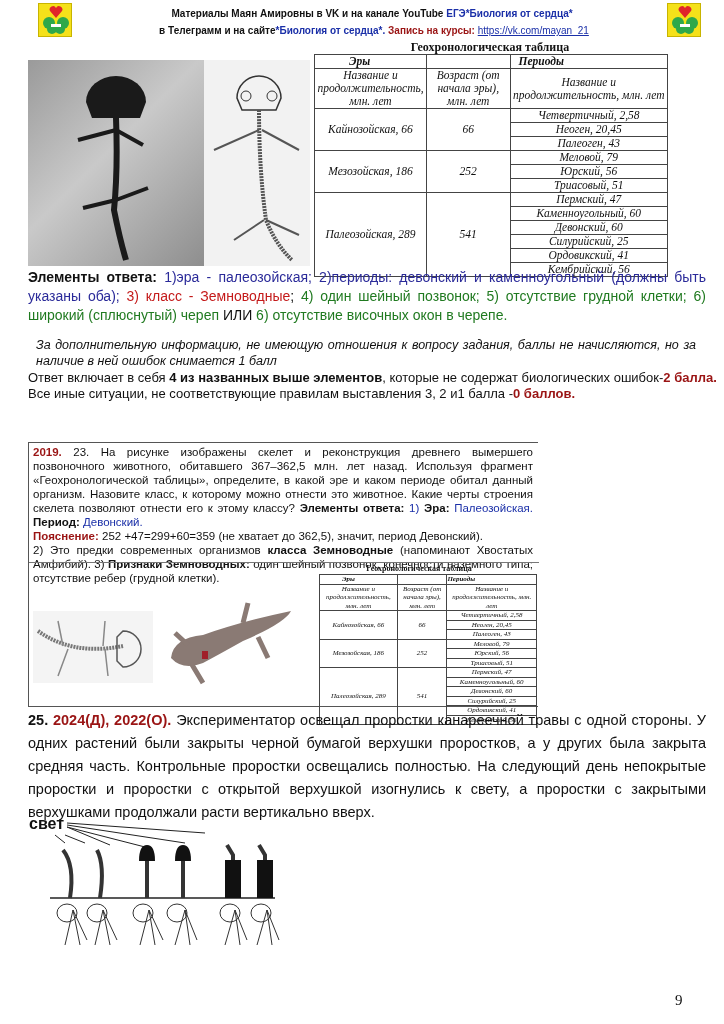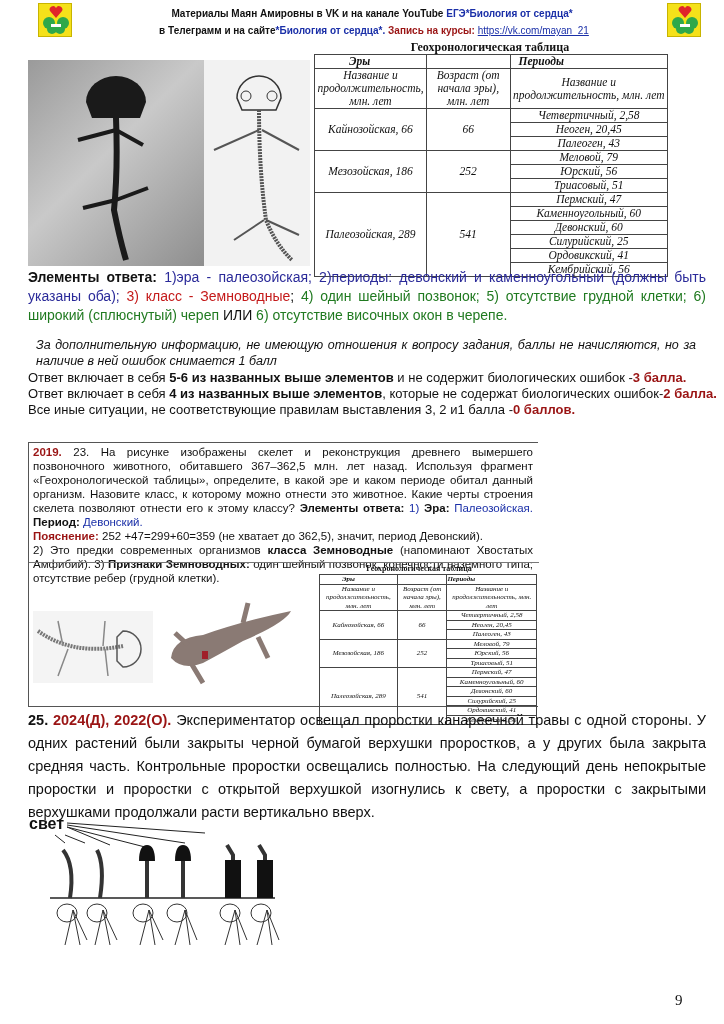--- a/index.html
+++ b/index.html
@@ -140,21 +140,20 @@
       </tr>
 </tbody>
   </table>
 
 <div class="p" style="left:28px;top:268px;width:678px;">
   <b>Элементы ответа:</b><span class="darkblue"> 1)эра - палеозойская; 2)периоды: девонский и каменноугольный (должны быть указаны оба);</span><span class="red"> 3) класс - Земноводные</span><span>;</span><span class="green"> 4) один шейный позвонок; 5) отсутствие грудной клетки; 6) широкий (сплюснутый) череп </span><span>ИЛИ</span><span class="green"> 6) отсутствие височных окон в черепе.</span>
 </div>
 
 <div class="abs small-it" style="left:28px;top:337px;width:660px;text-align:justify;margin-left:8px;">За дополнительную информацию, не имеющую отношения к вопросу задания, баллы не начисляются, но за наличие в ней ошибок снимается 1 балл</div>
 <div class="abs crit" style="left:28px;top:370px;width:690px;">
-  <div><span>Ответ  включает в себя </span><b>5-6 из названных выше      элементов</b><span> и не содержит биологических ошибок -</span><b class="dred">3 балла.</b></div>
   <div><span>Ответ включает в себя </span><b>4 из названных выше элементов</b><span>, которые не содержат биологических ошибок-</span><b class="dred">2 балла.</b></div>
   <div><span>Все иные ситуации, не соответствующие правилам выставления 3, 2 и1 балла -</span><b class="dred">0 баллов.</b></div>
 </div>
 
 <div class="boxed" style="left:28px;top:442px;width:510px;height:265px;">
   <div style="position:absolute;left:4px;top:2px;width:500px;font-size:11.5px;line-height:14px;text-align:justify;">
     <b class="dred">2019.</b><span> 23. На рисунке изображены скелет и реконструкция древнего вымершего позвоночного животного, обитавшего 367–362,5 млн. лет назад. Используя фрагмент «Геохронологической таблицы», определите, в какой эре и каком периоде обитал данный организм. Назовите класс, к которому можно отнести это животное. Какие черты строения скелета позволяют отнести его к этому классу? </span><b>Элементы ответа:</b><span class="blue"> 1) </span><b>Эра:</b><span class="blue"> Палеозойская.</span><b> Период:</b><span class="blue"> Девонский.</span><br>
     <b class="dred">Пояснение:</b><span> 252 +47=299+60=359 (не хватает до 362,5), значит, период Девонский).</span><br>
     <span>2) Это предки современных организмов </span><b>класса Земноводные</b><span> (напоминают Хвостатых Амфибий). 3) </span><b>Признаки Земноводных:</b><span> один шейный позвонок, конечности наземного типа; отсутствие ребер (грудной клетки).</span>
   </div>

